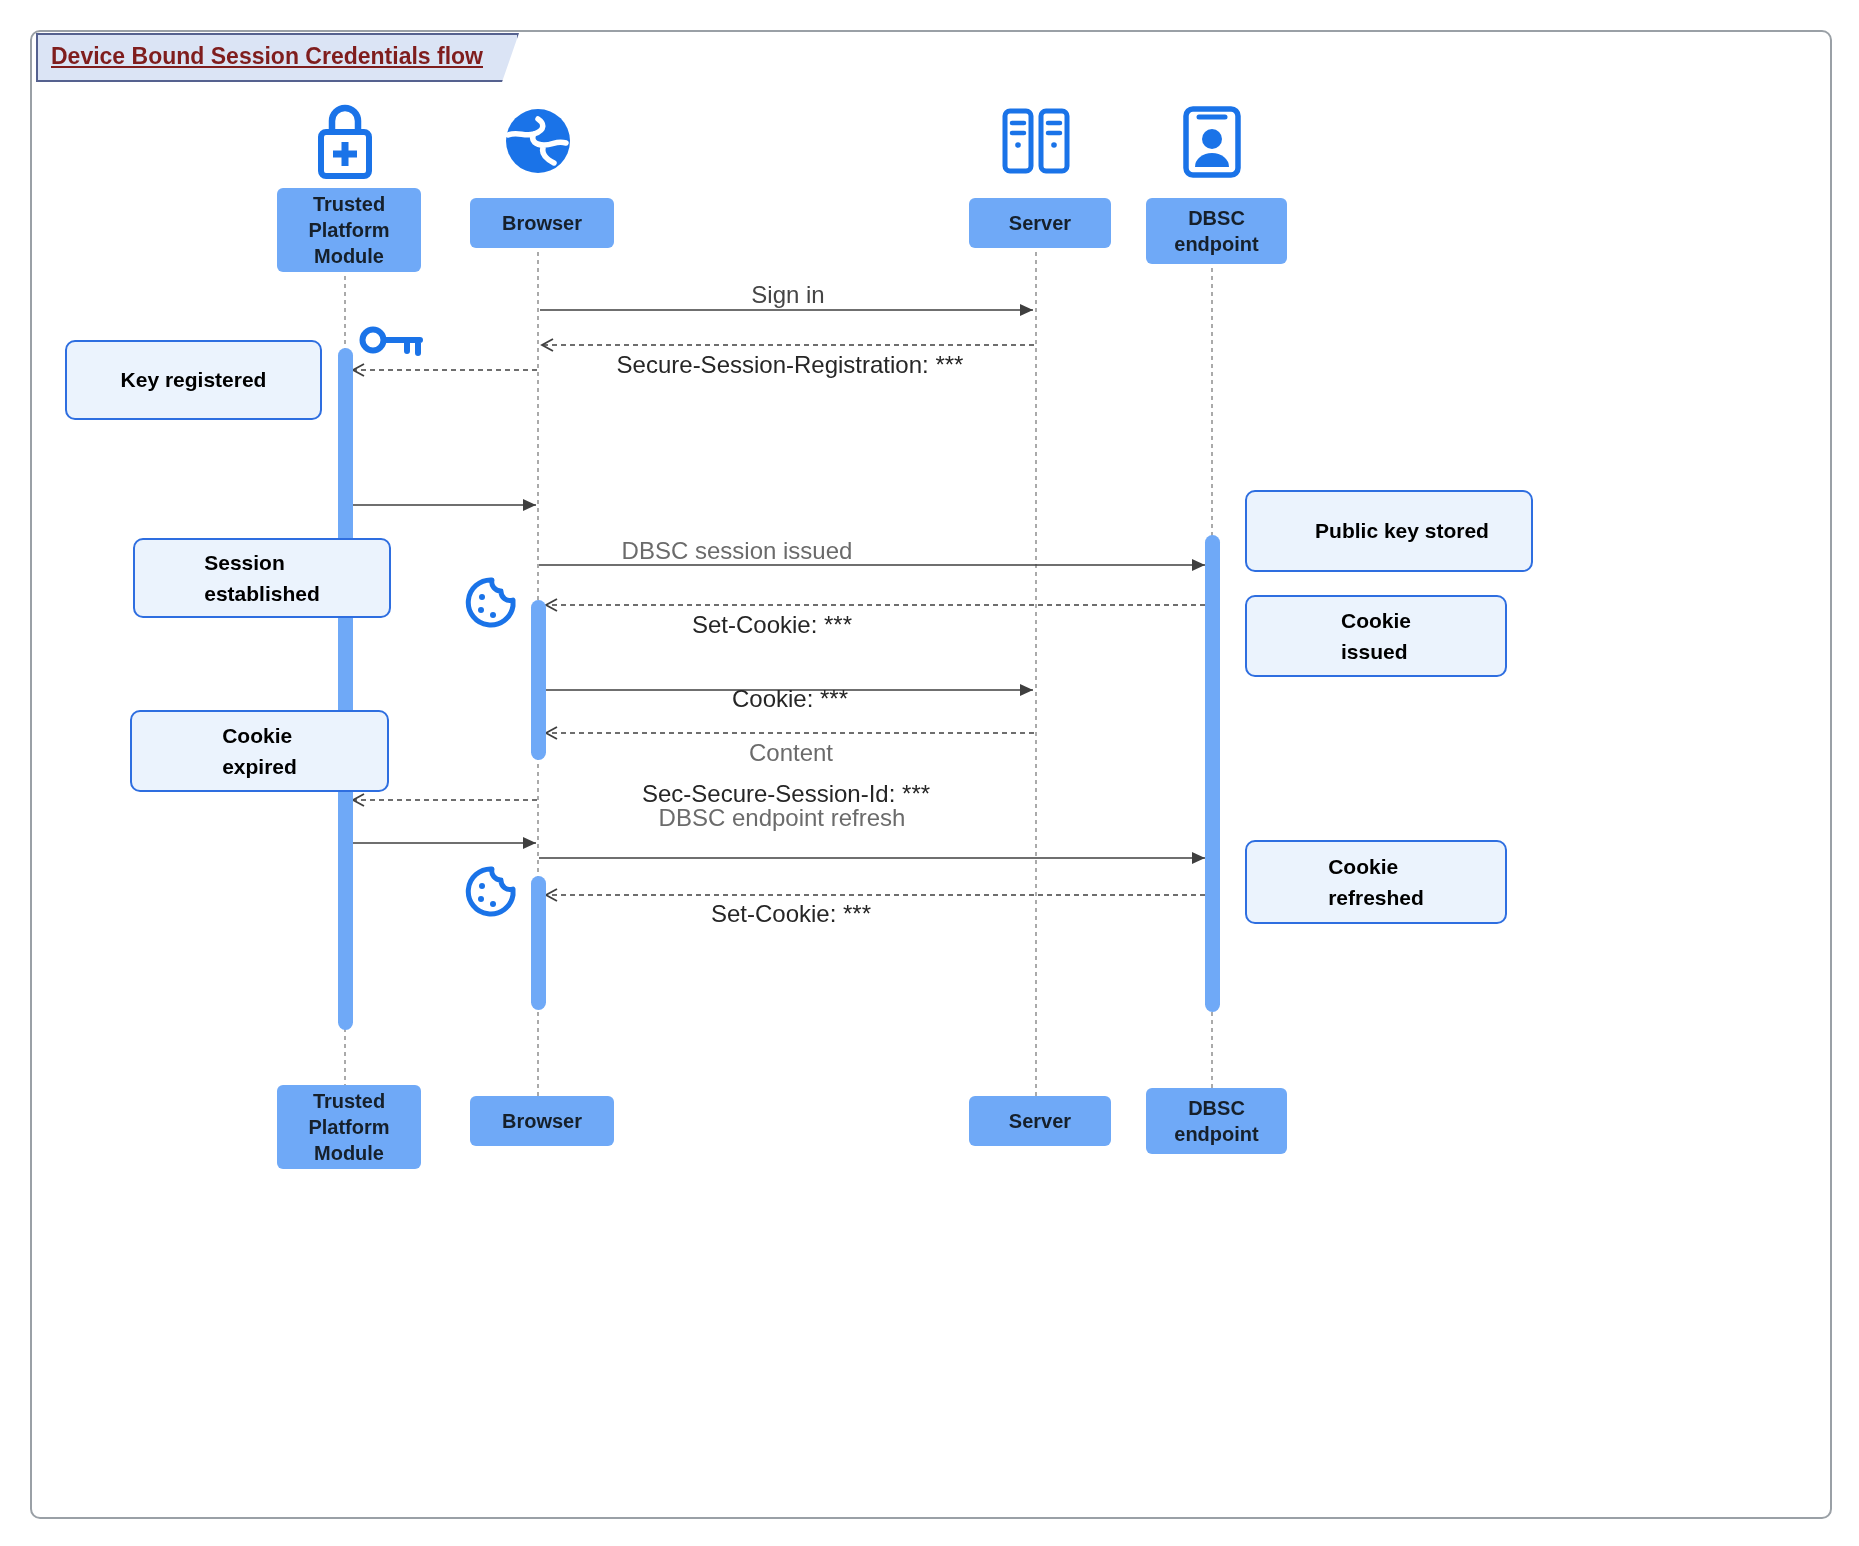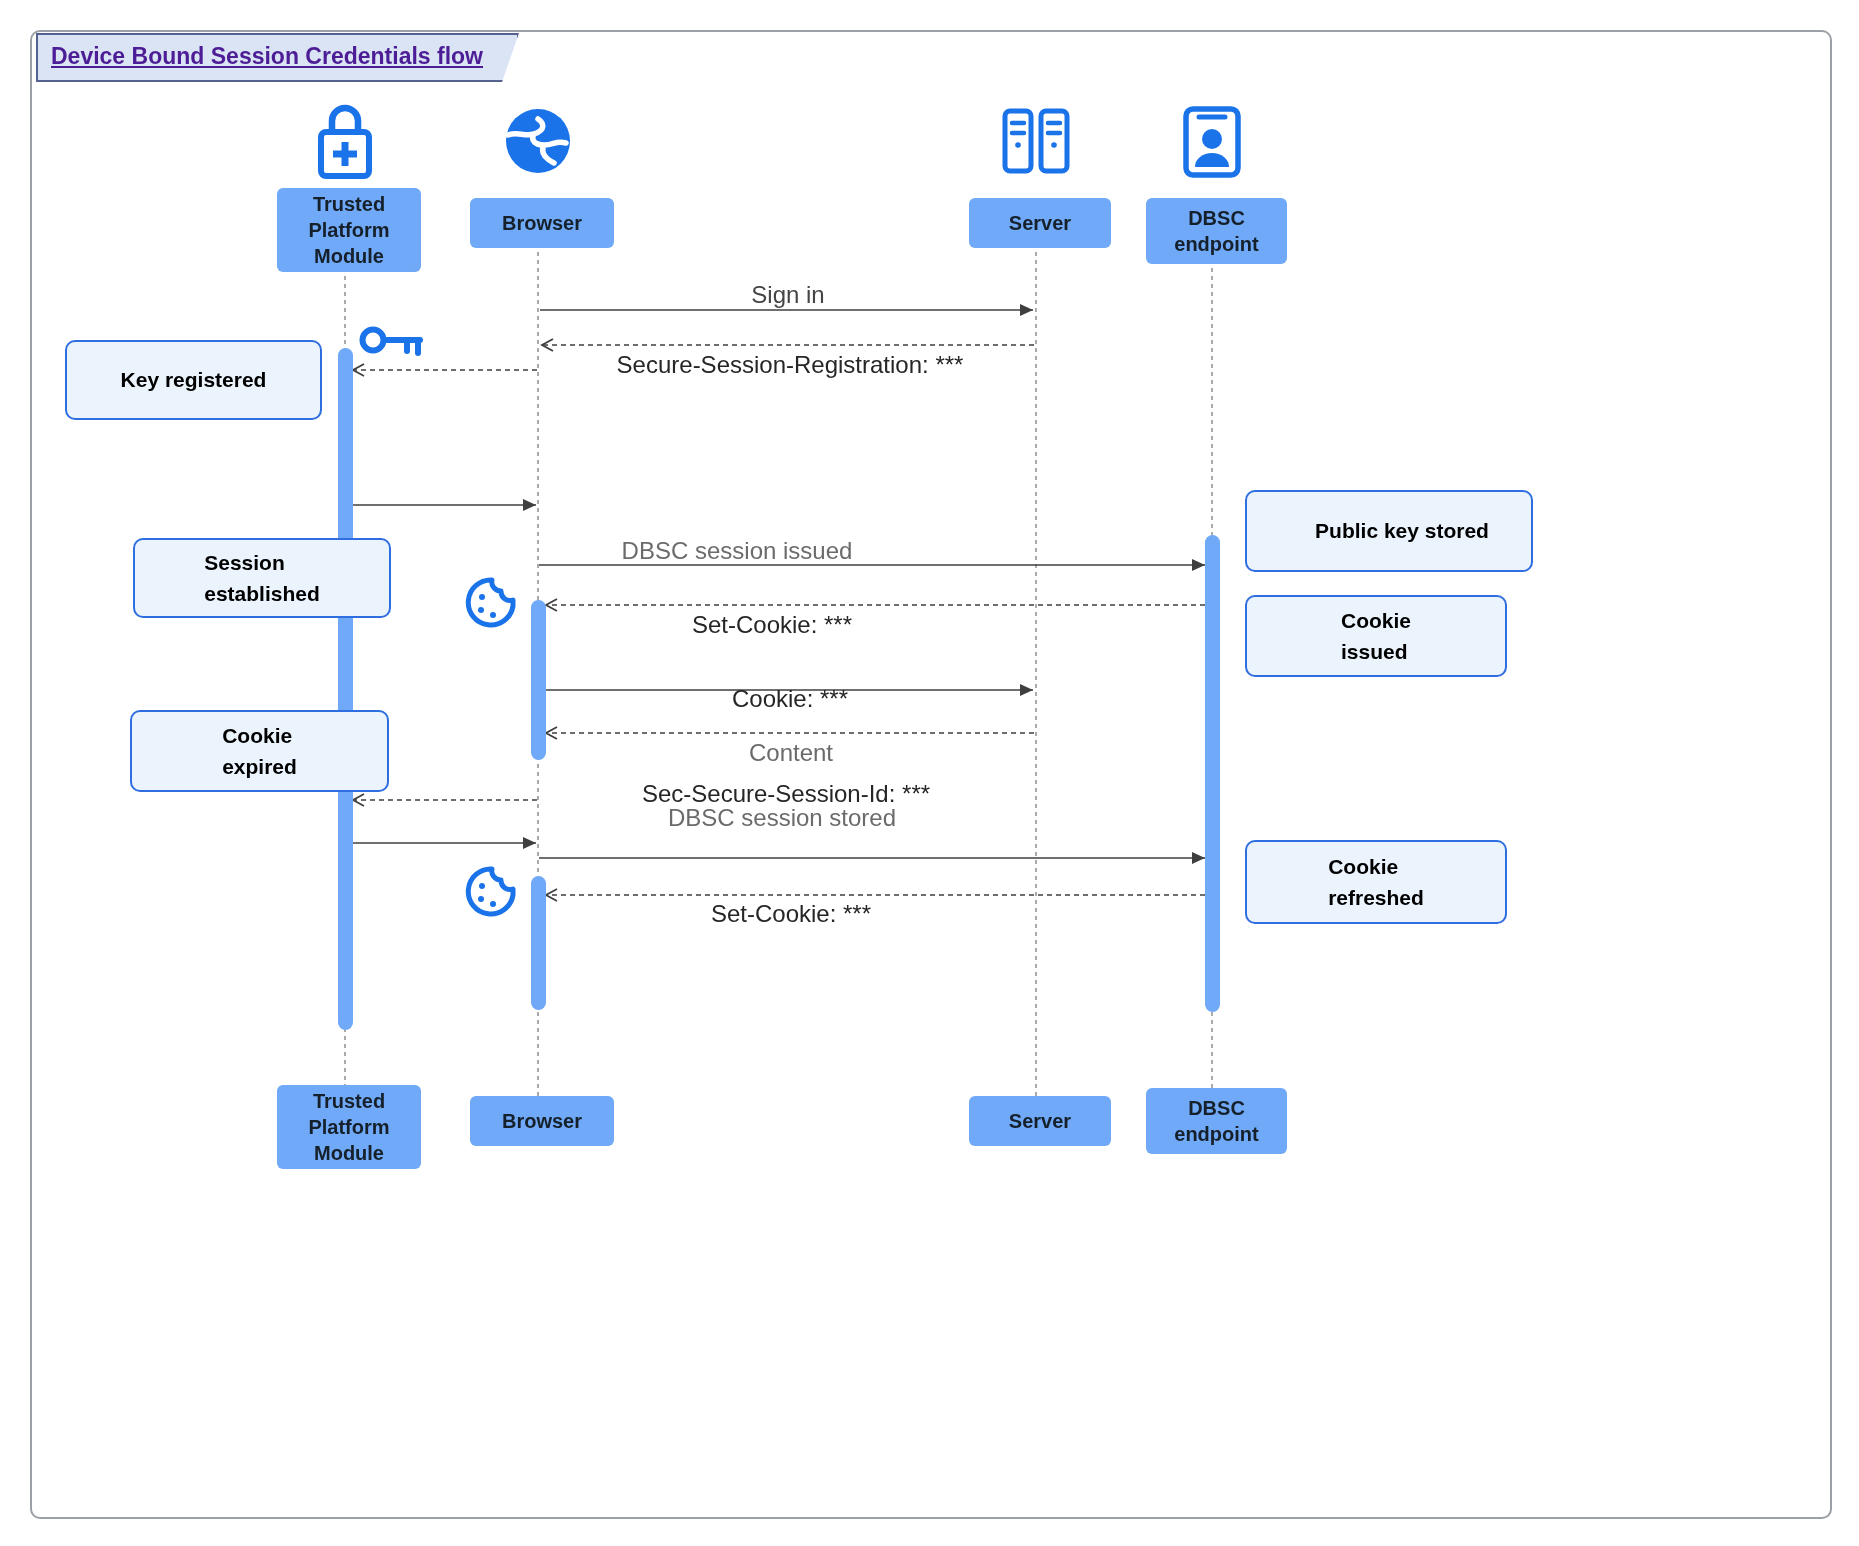--- a/index.html
+++ b/index.html
@@ -7,21 +7,21 @@
     position: relative; width: 1859px; height: 1546px; background: #fff;
     font-family: "Liberation Sans", sans-serif; overflow: hidden;
   }
   .frame {
     position: absolute; left: 30px; top: 30px; width: 1798px; height: 1485px;
     border: 2px solid #9aa0a6; border-radius: 10px; background: #fff;
   }
   .title-tab {
     position: absolute; left: 36px; top: 33px; height: 38px;
     padding: 2px 34px 5px 13px; background: #dbe4f5; border: 2px solid #55618f;
-    display: flex; align-items: center; font-weight: bold; font-size: 23px; color: #4c1d95;
+    display: flex; align-items: center; font-weight: bold; font-size: 23px; color: #7f1d1d;
     text-decoration: underline;
     clip-path: polygon(0 0, 100% 0, calc(100% - 17px) 100%, 0 100%);
   }
   .actor {
     position: absolute; background: #6fa9f7; border-radius: 6px; color: #16202b;
     font-weight: bold; font-size: 20px; text-align: center;
     display: flex; align-items: center; justify-content: center; line-height: 1.3;
     padding: 2px 4px;
   }
   .note {
@@ -157,17 +157,17 @@
   <div class="actor" style="left:470px; top:1096px; width:136px; height:46px;">Browser</div>
   <div class="actor" style="left:969px; top:1096px; width:134px; height:46px;">Server</div>
   <div class="actor" style="left:1146px; top:1088px; width:133px; height:62px;">DBSC endpoint</div>
 
   <div class="msg sans-dark" style="left:788px; top:281px;">Sign in</div>
   <div class="msg mono" style="left:790px; top:351px;">Secure-Session-Registration: ***</div>
   <div class="msg sans-gray" style="left:737px; top:537px;">DBSC session issued</div>
   <div class="msg mono" style="left:772px; top:611px;">Set-Cookie: ***</div>
   <div class="msg mono" style="left:790px; top:661px;margin-top:24px;">Cookie: ***</div>
   <div class="msg sans-gray" style="left:791px; top:739px;">Content</div>
-  <div class="msg sans-gray" style="left:782px; top:804px;">DBSC session stored</div>
+  <div class="msg sans-gray" style="left:782px; top:804px;">DBSC endpoint refresh</div>
   <div class="msg mono" style="left:786px; top:780px;">Sec-Secure-Session-Id: ***</div>
   <div class="msg mono" style="left:791px; top:900px;">Set-Cookie: ***</div>
 
 </div>
 
 </body></html>

